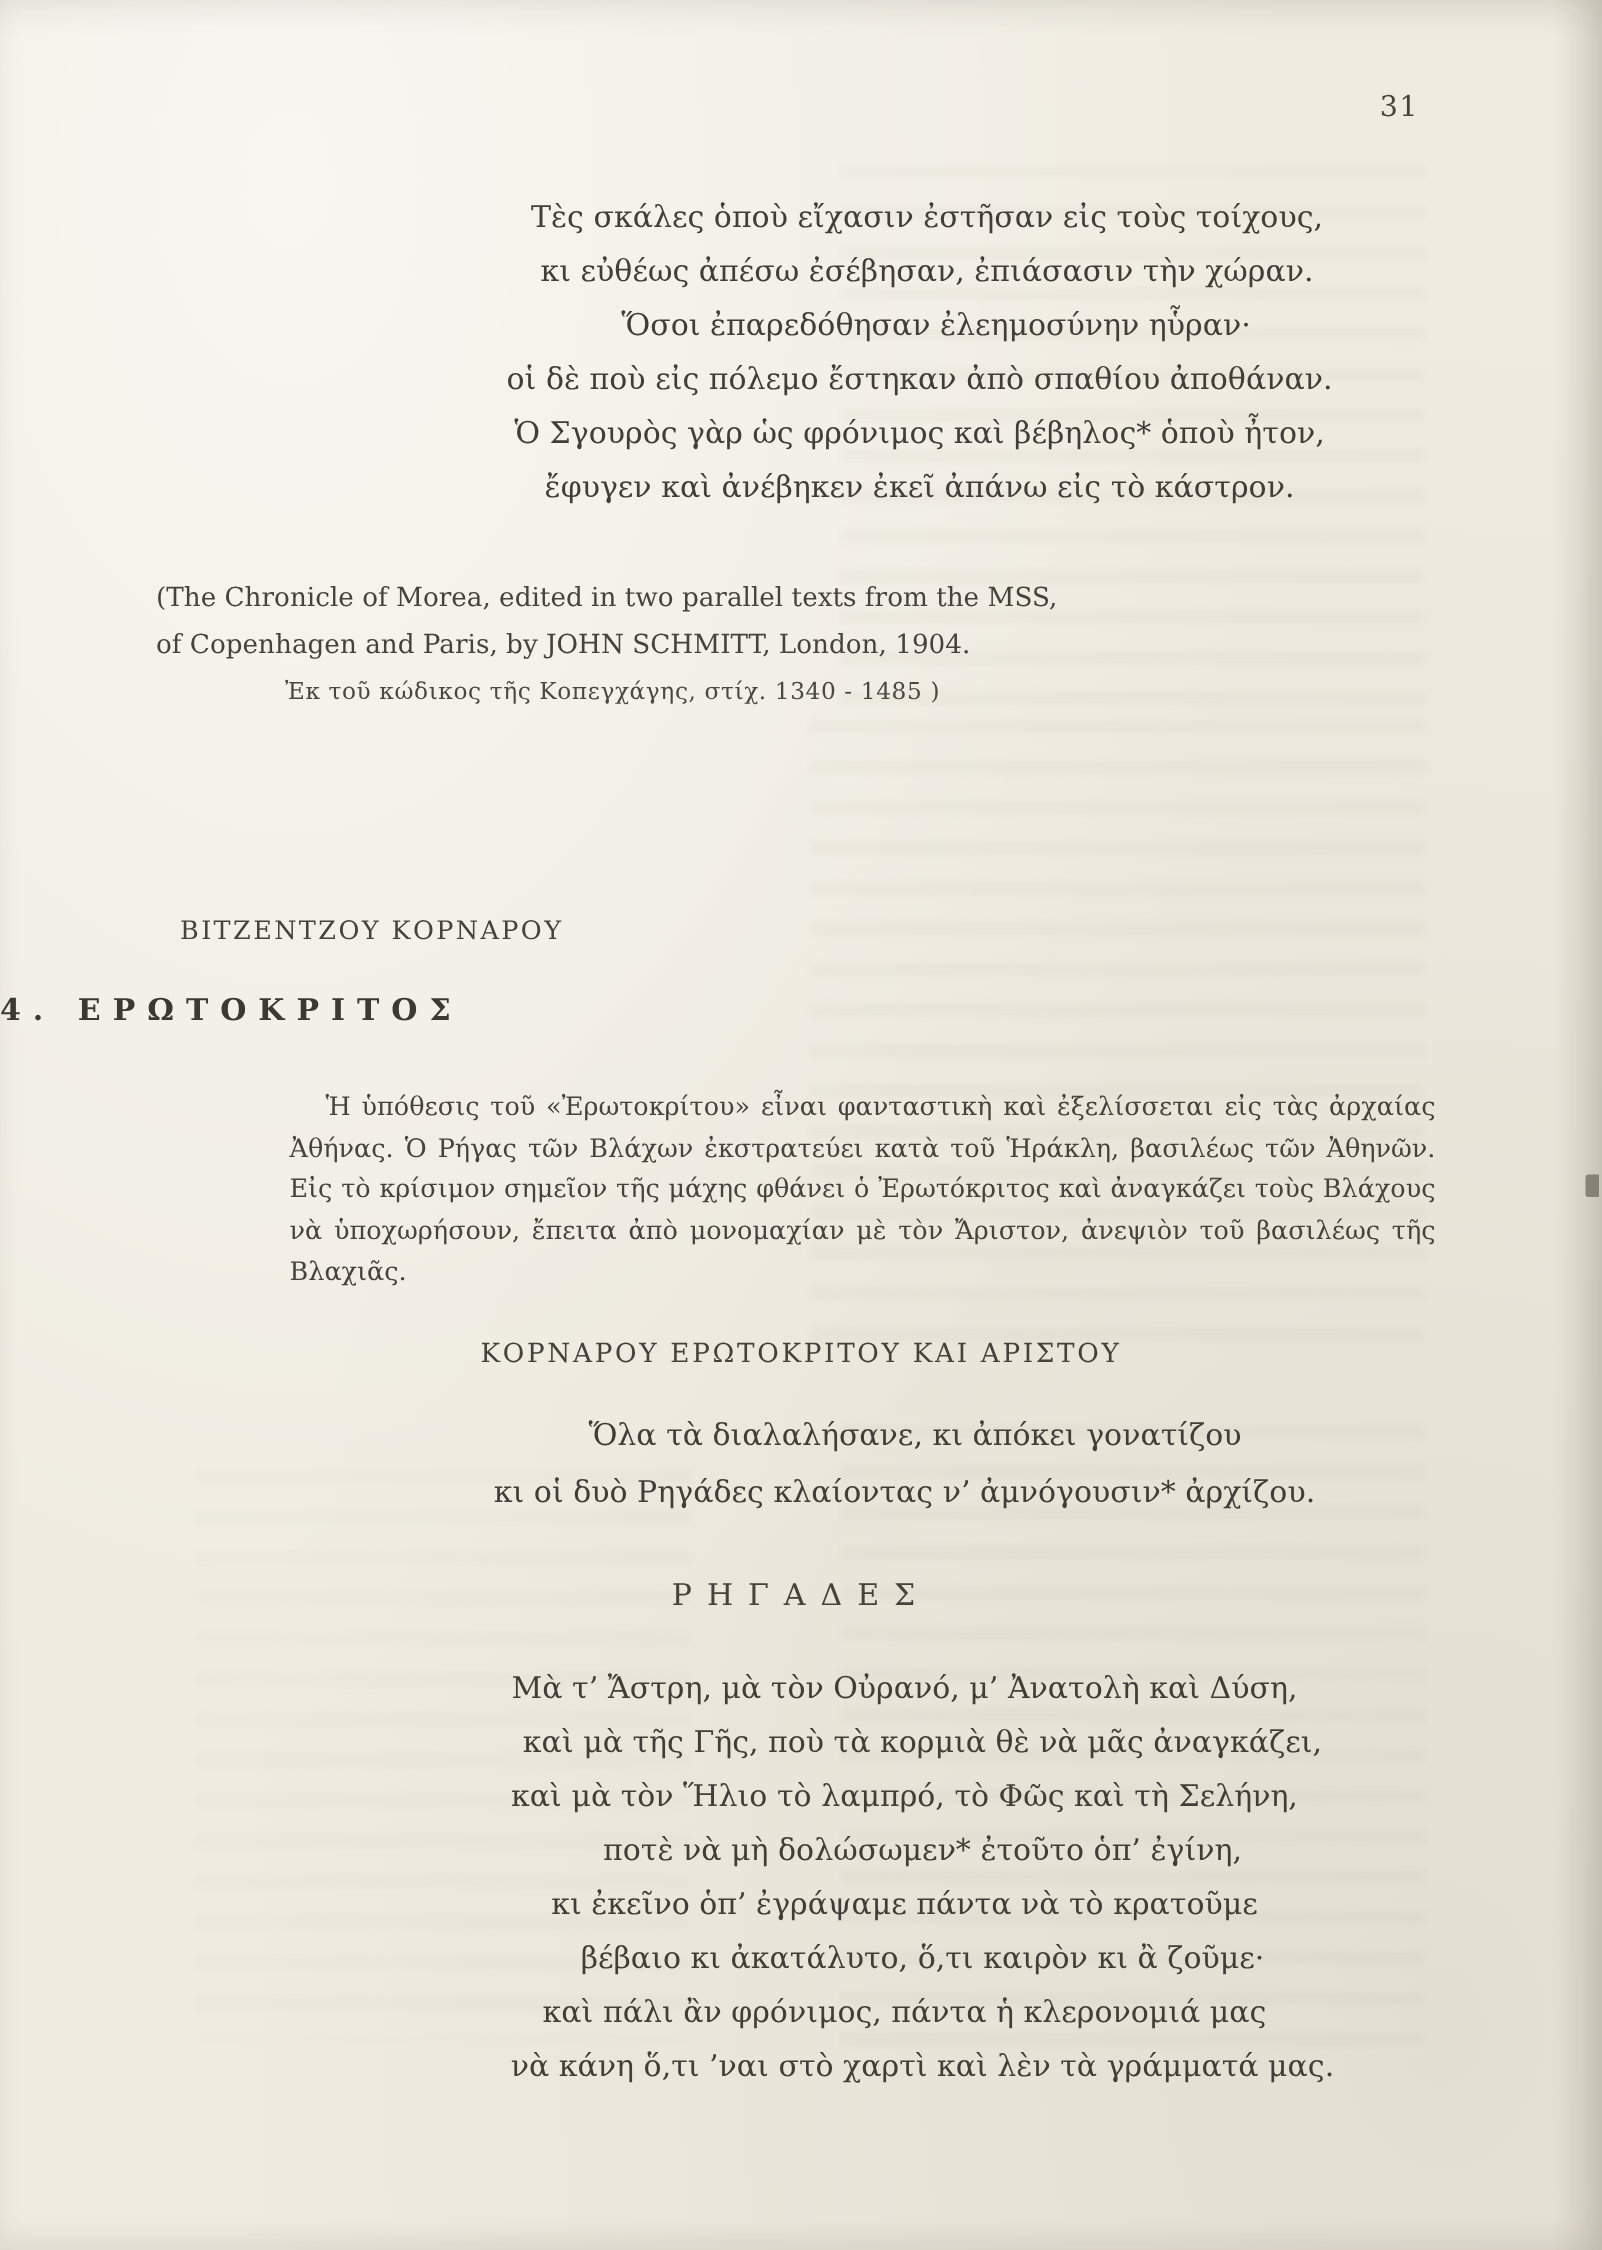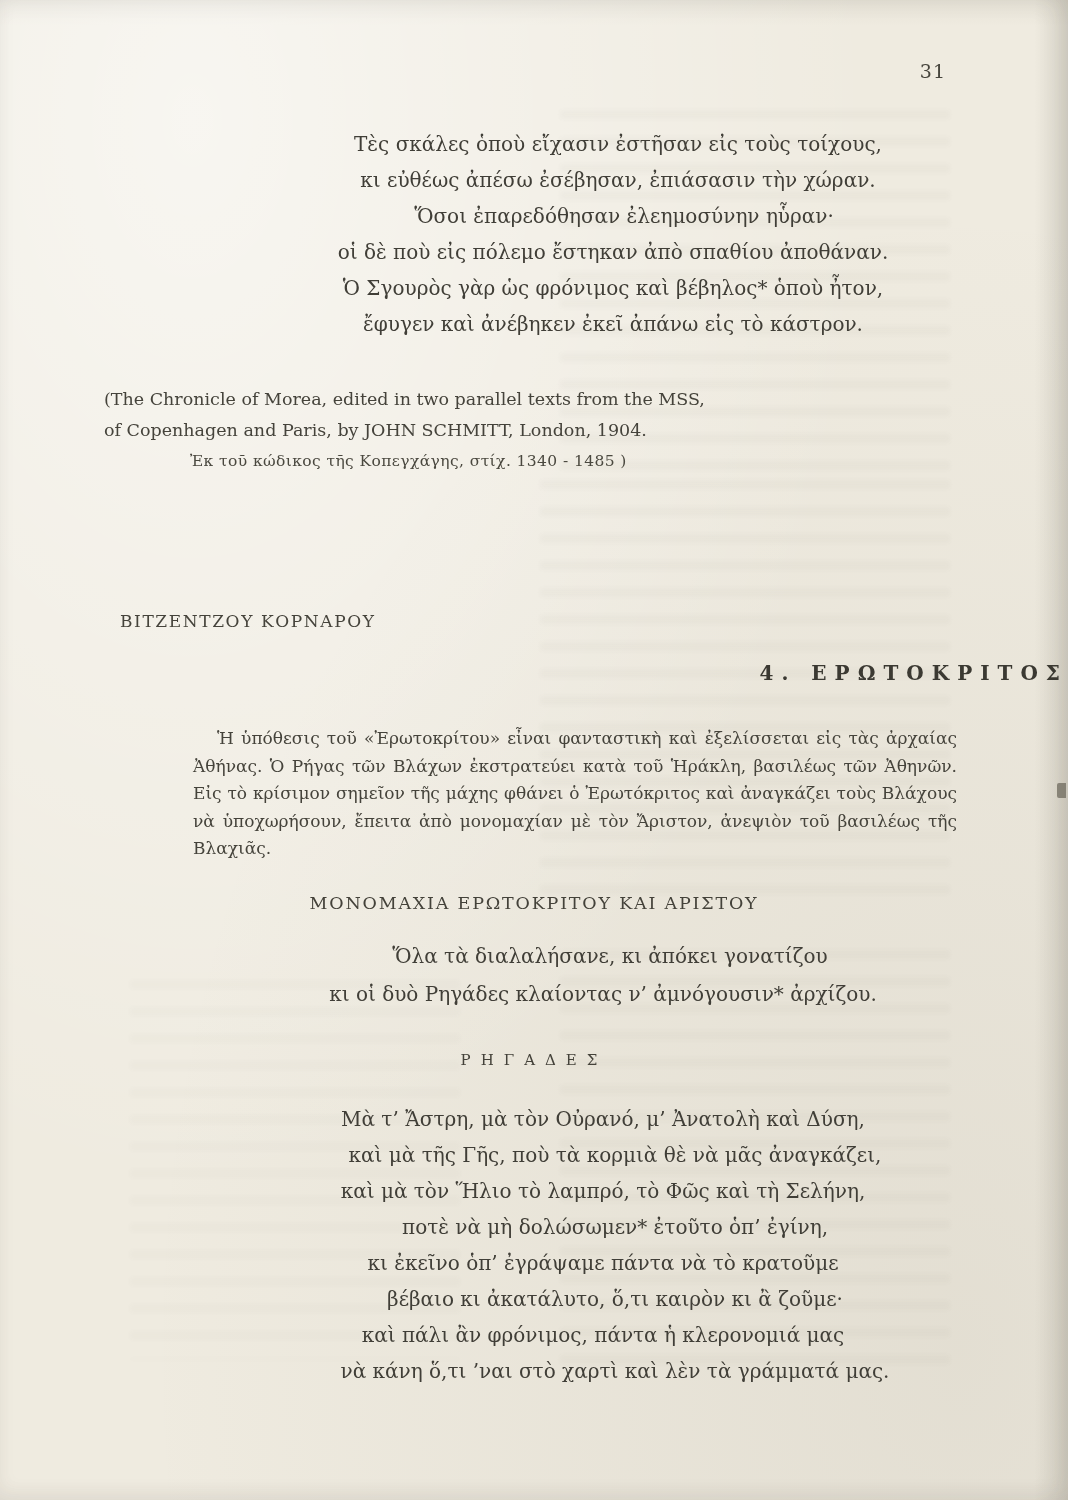--- a/index.html
+++ b/index.html
@@ -81,21 +81,21 @@
 
   .author-heading {
     margin: 134px 0 0 120px;
     font-size: 17px;
     letter-spacing: 1.6px;
     color: #45433b;
   }
 
   .section-heading {
     margin-top: 30px;
-    text-align: right;
+    text-align: left;
     font-size: 20px;
     font-weight: bold;
     letter-spacing: 8px;
     color: #3b3932;
   }
 
   .synopsis {
     margin: 40px 0 0 193px;
     width: 764px;
     font-size: 17px;
@@ -113,21 +113,21 @@
     color: #44423a;
   }
 
   .couplet { margin: 24px 0 0 152px; }
   .couplet .line { line-height: 38px; }
   .couplet .line:nth-child(2) { margin-left: -14px; }
 
   .speaker-heading {
     margin-top: 38px;
     text-align: center;
-    font-size: 15px;
+    font-size: 20px;
     letter-spacing: 10px;
     color: #44423a;
   }
 
   .verse-2 { margin: 32px 0 0 138px; }
   .verse-2 .line { line-height: 36px; }
   .verse-2 .line:nth-child(even) { margin-left: 24px; }
 </style>
 </head>
 <body>
@@ -156,21 +156,21 @@
     <div class="cite-line-2">of Copenhagen and Paris, by JOHN SCHMITT, London, 1904.</div>
     <div class="cite-line-3">Ἐκ τοῦ κώδικος τῆς Κοπεγχάγης, στίχ. 1340 - 1485 )</div>
   </div>
 
   <div class="author-heading">ΒΙΤΖΕΝΤΖΟΥ ΚΟΡΝΑΡΟΥ</div>
 
   <div class="section-heading">4. ΕΡΩΤΟΚΡΙΤΟΣ</div>
 
   <div class="synopsis">Ἡ ὑπόθεσις τοῦ «Ἐρωτοκρίτου» εἶναι φανταστικὴ καὶ ἐξελίσσεται εἰς τὰς ἀρχαίας Ἀθήνας. Ὁ Ρήγας τῶν Βλάχων ἐκστρατεύει κατὰ τοῦ Ἡράκλη, βασιλέως τῶν Ἀθηνῶν. Εἰς τὸ κρίσιμον σημεῖον τῆς μάχης φθάνει ὁ Ἐρωτόκριτος καὶ ἀναγκάζει τοὺς Βλάχους νὰ ὑποχωρήσουν, ἔπειτα ἀπὸ μονομαχίαν μὲ τὸν Ἄριστον, ἀνεψιὸν τοῦ βασιλέως τῆς Βλαχιᾶς.</div>
 
-  <div class="duel-heading">ΜΟΝΟΜΑΧΙΑ ΕΡΩΤΟΚΡΙΤΟΥ ΚΑΙ ΑΡΙΣΤΟΥ</div>
+  <div class="duel-heading">ΚΟΡΝΑΡΟΥ ΕΡΩΤΟΚΡΙΤΟΥ ΚΑΙ ΑΡΙΣΤΟΥ</div>
 
   <div class="verse couplet">
       <div class="line">Ὅλα τὰ διαλαλήσανε, κι ἀπόκει γονατίζου</div>
       <div class="line">κι οἱ δυὸ Ρηγάδες κλαίοντας ν’ ἀμνόγουσιν* ἀρχίζου.</div>
     </div>
 
   <div class="speaker-heading">ΡΗΓΑΔΕΣ</div>
 
   <div class="verse verse-2">
       <div class="line">Μὰ τ’ Ἄστρη, μὰ τὸν Οὐρανό, μ’ Ἀνατολὴ καὶ Δύση,</div>

